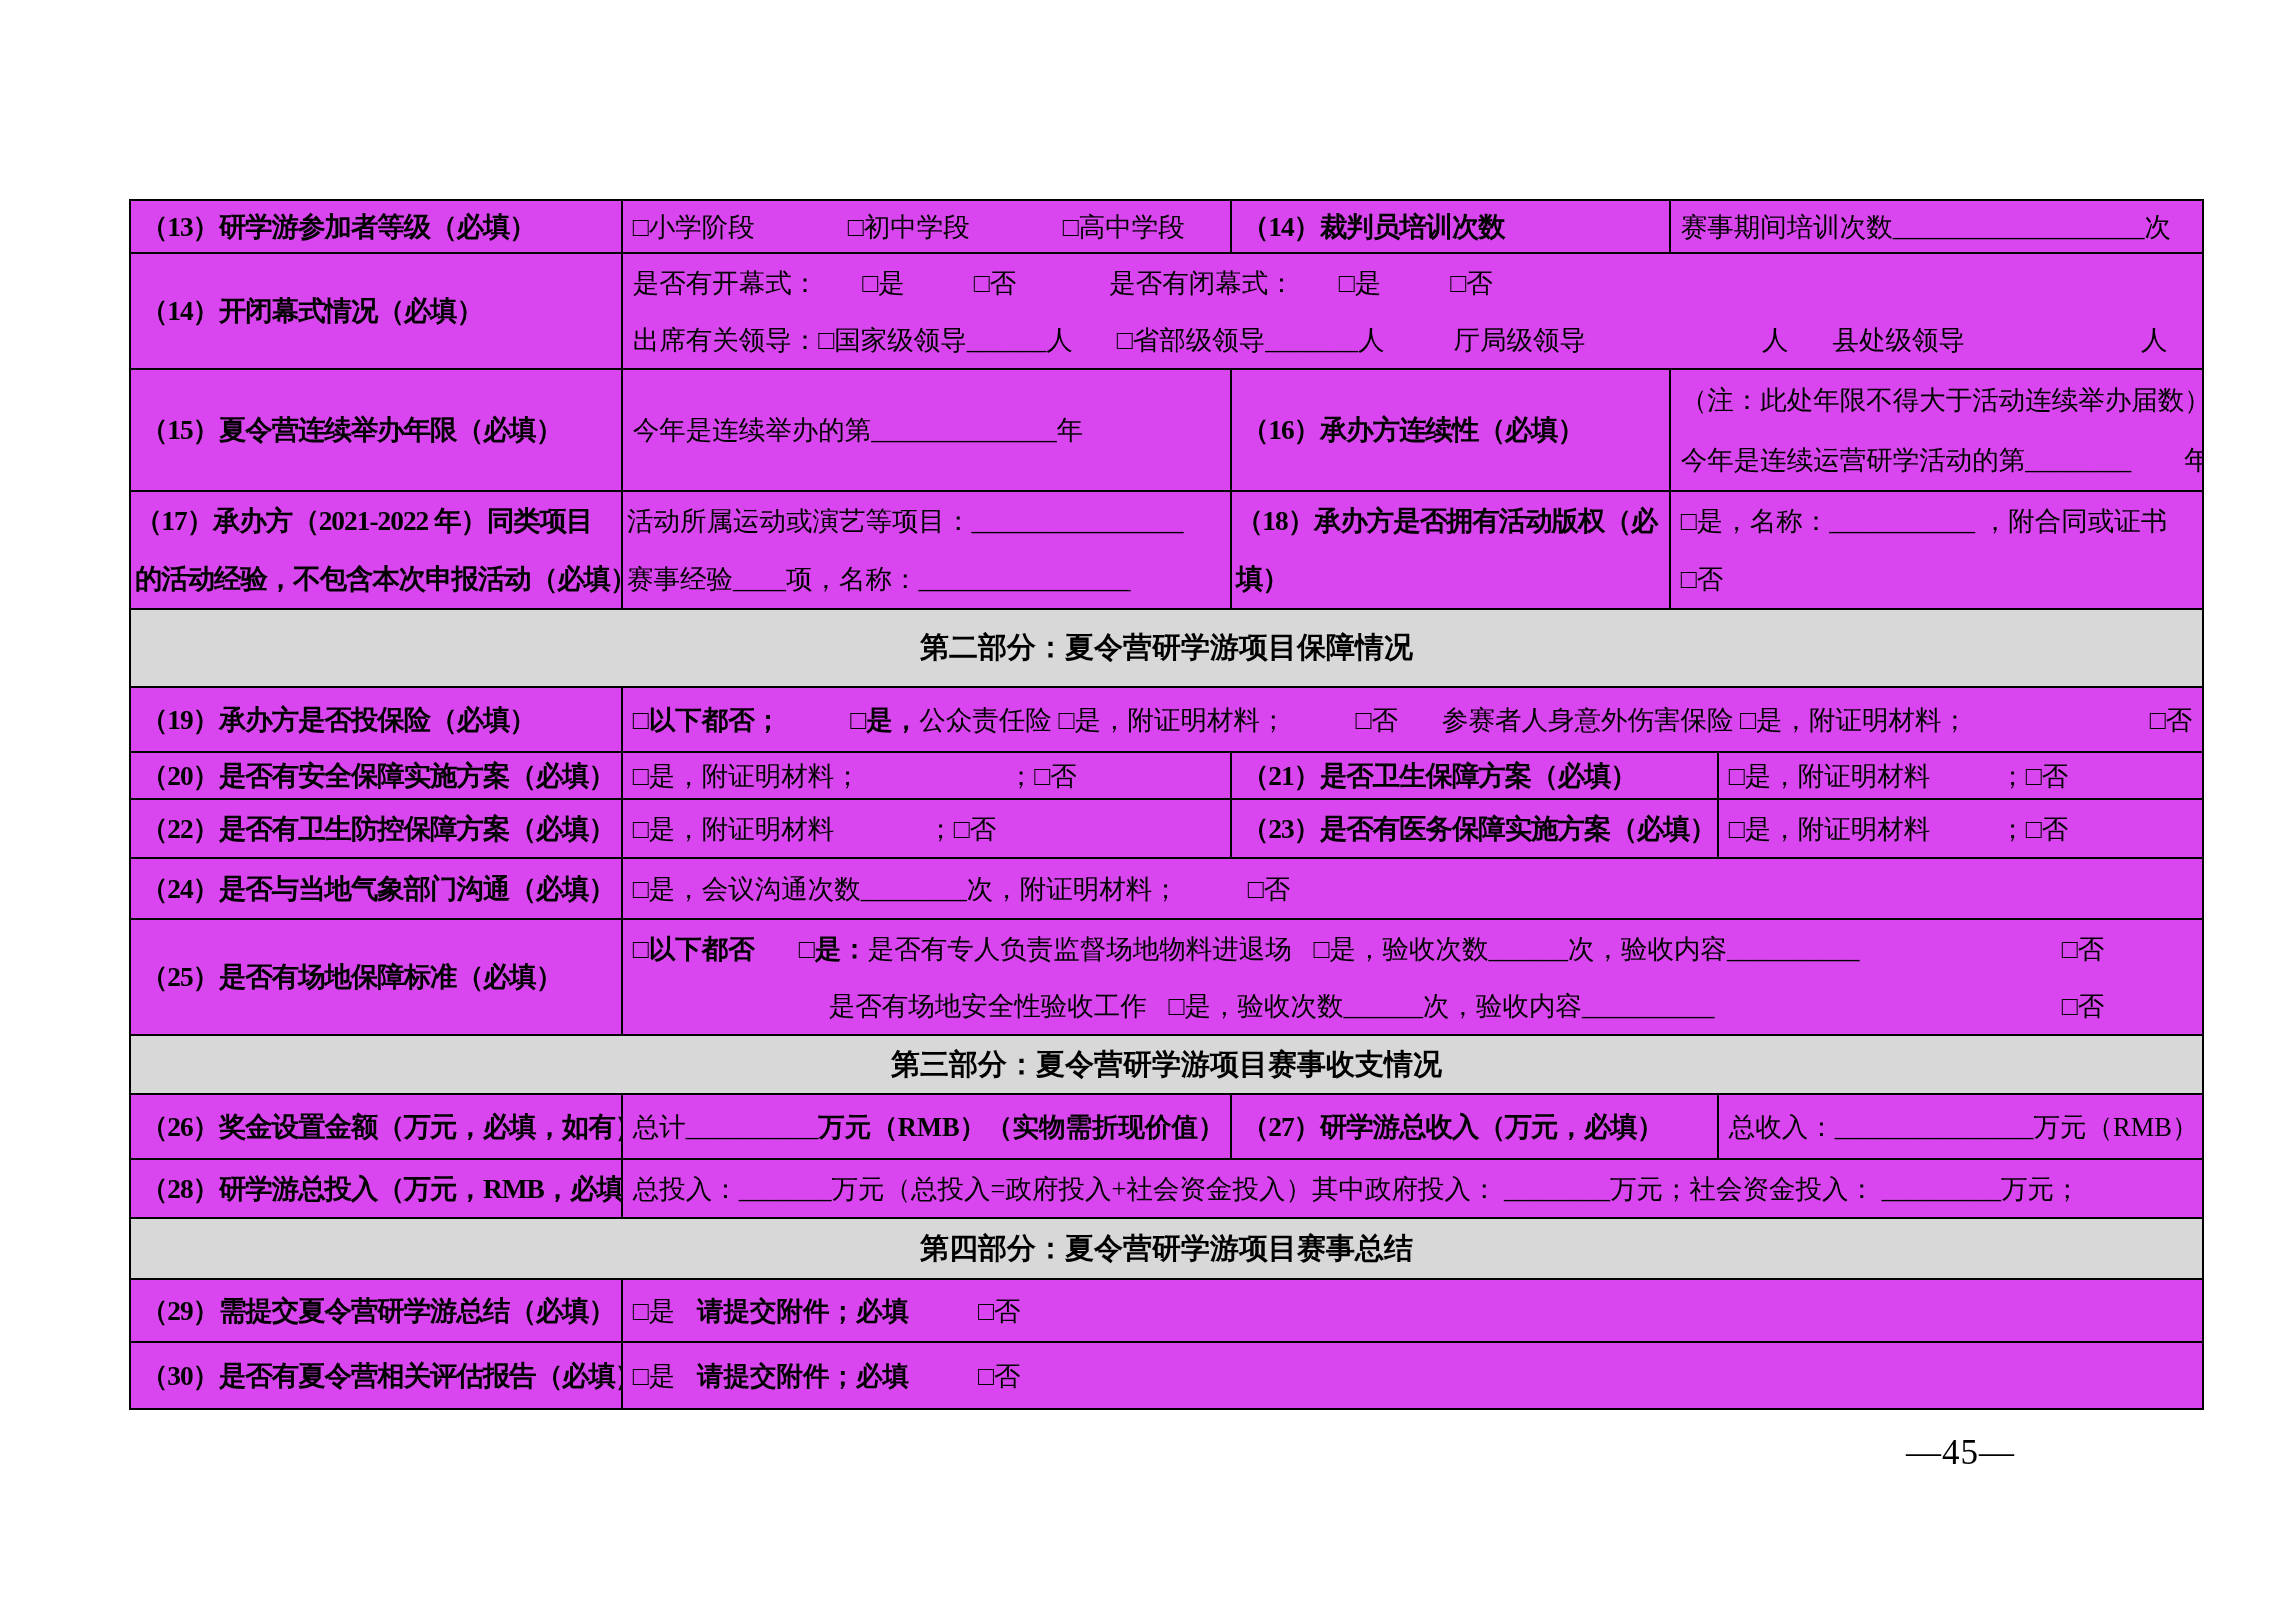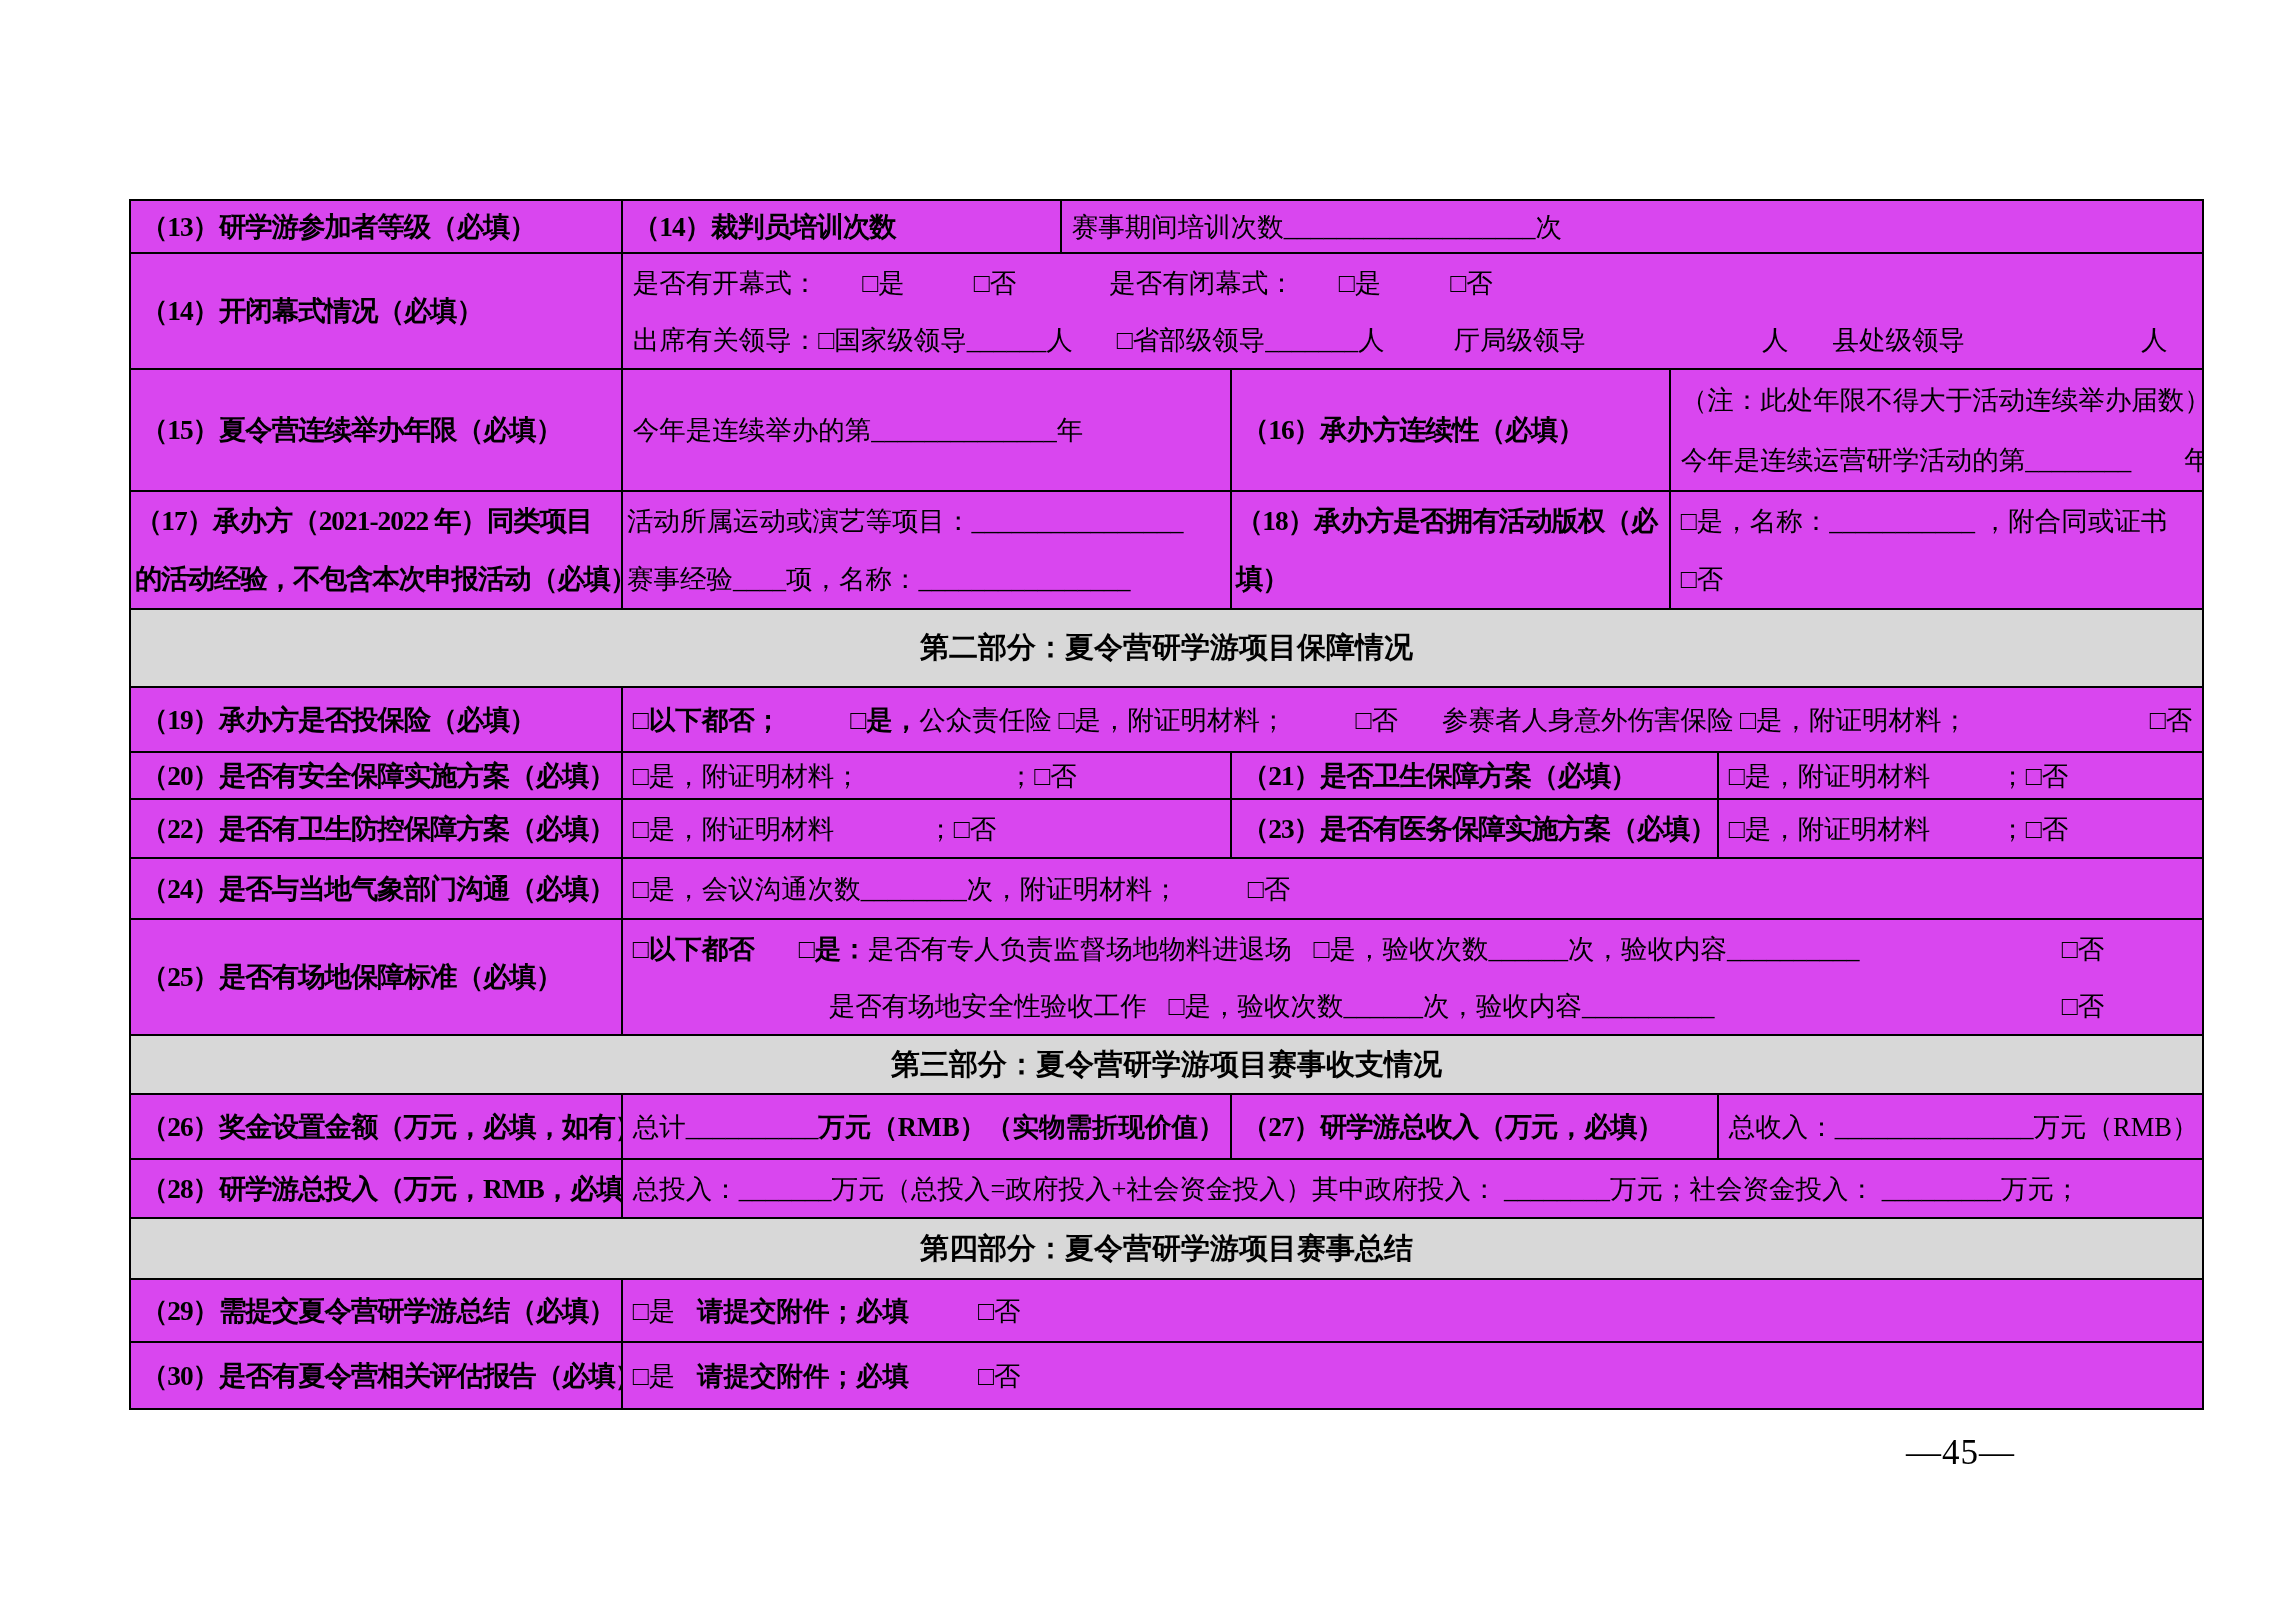--- a/index.html
+++ b/index.html
@@ -48,20 +48,27 @@
 </style>
 </head>
 <body>
 
 <div class="sheet">
 
   <div class="row" style="height:51px">
     <div class="cell w1">
         <span class="lab">（13）研学游参加者等级（必填）</span>
       </div>
+    <div class="cell w2">
+      <div class="line">
+        <span>□小学阶段</span>
+        <span class="g4">□初中学段</span>
+        <span class="g4">□高中学段</span>
+      </div>
+    </div>
     <div class="cell w3a">
         <span class="lab">（14）裁判员培训次数</span>
       </div>
     <div class="cell wx">
         <span class="line">赛事期间培训次数___________________次</span>
       </div>
   </div>
 
   <div class="row" style="height:116px">
     <div class="cell w1">

